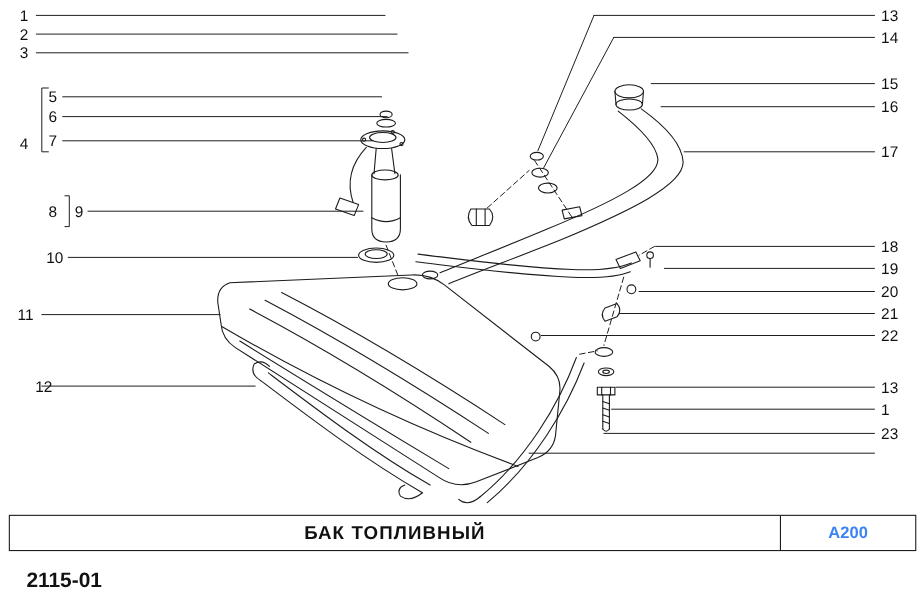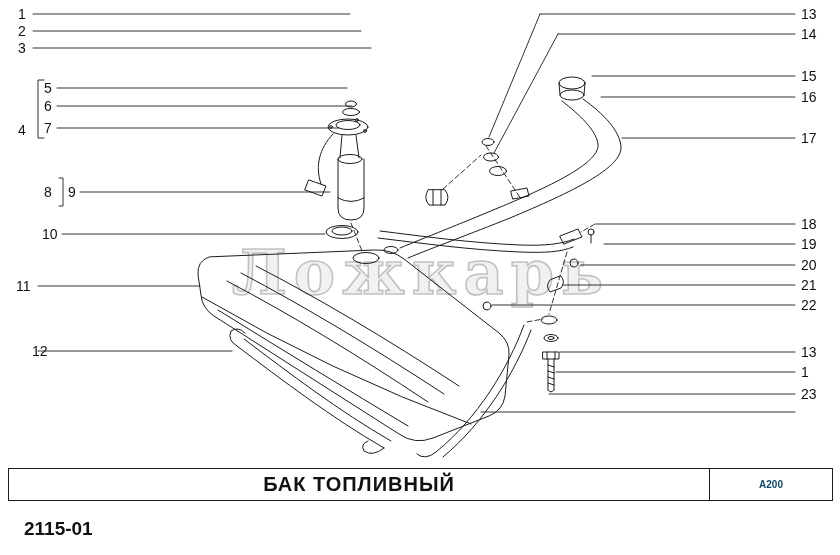--- a/index.html
+++ b/index.html
@@ -27,37 +27,36 @@
     font-size:14px; line-height:16px; color:#111;
   }
 
   .title-block {
     position:absolute; left:8px; top:468px; width:825px; height:33px;
     border:1.4px solid #1c1c1c; display:flex; z-index:3; background:#fff;
   }
   .title-block .name {
     flex:1; border-right:1.4px solid #1c1c1c;
     display:flex; align-items:center; justify-content:center;
-    font-weight:bold; font-size:20px; letter-spacing:1px; color:#111;
+    font-weight:bold; font-size:17px; letter-spacing:1px; color:#111;
   }
   .title-block .code {
     width:122px; display:flex; align-items:center; justify-content:center;
-    font-weight:bold; font-size:10px; color:#0c4a6e;
+    font-weight:bold; font-size:15px; color:#3b82f6;
   }
   .doc-num {
     position:absolute; left:24px; top:518px; z-index:3;
     font-weight:bold; font-size:19px; color:#111;
   }
 </style>
 </head>
 <body>
 
 <div class="page">
 
-  <div class="watermark">Ложкарь</div>
 
   <svg class="art" width="840" height="555" viewBox="0 0 840 555">
     <g class="ln">
       <line x1="33" y1="14" x2="350" y2="14"></line>
       <line x1="33" y1="31" x2="361" y2="31"></line>
       <line x1="33" y1="48" x2="371" y2="48"></line>
       <path d="M44,80 L38,80 L38,138 L44,138"></path>
       <line x1="57" y1="88" x2="347" y2="88"></line>
       <line x1="57" y1="106" x2="352" y2="106"></line>
       <line x1="57" y1="128" x2="339" y2="128"></line>

